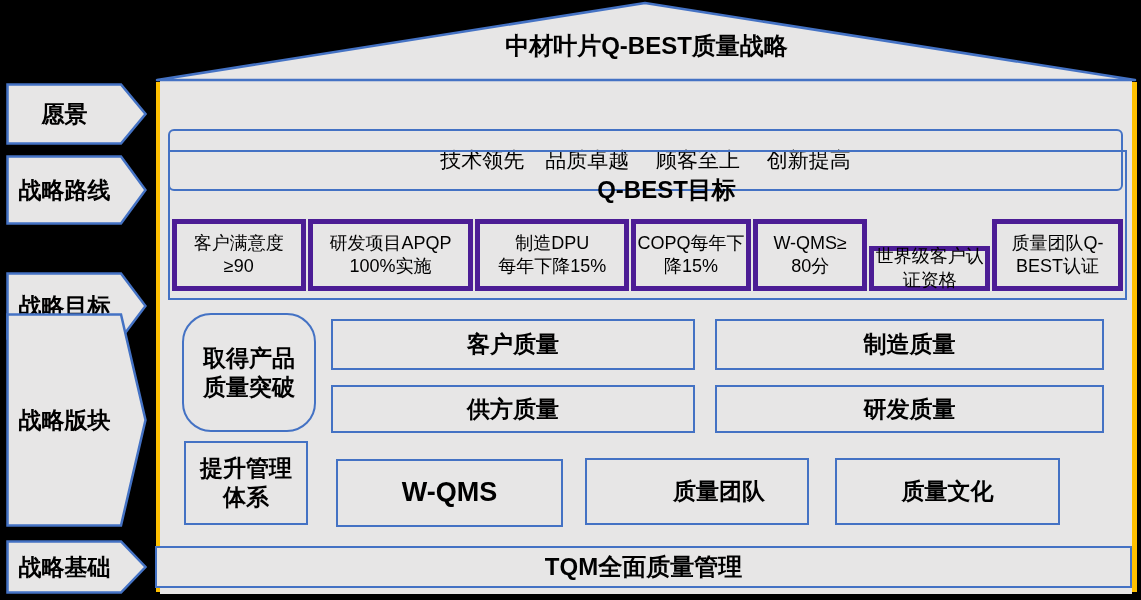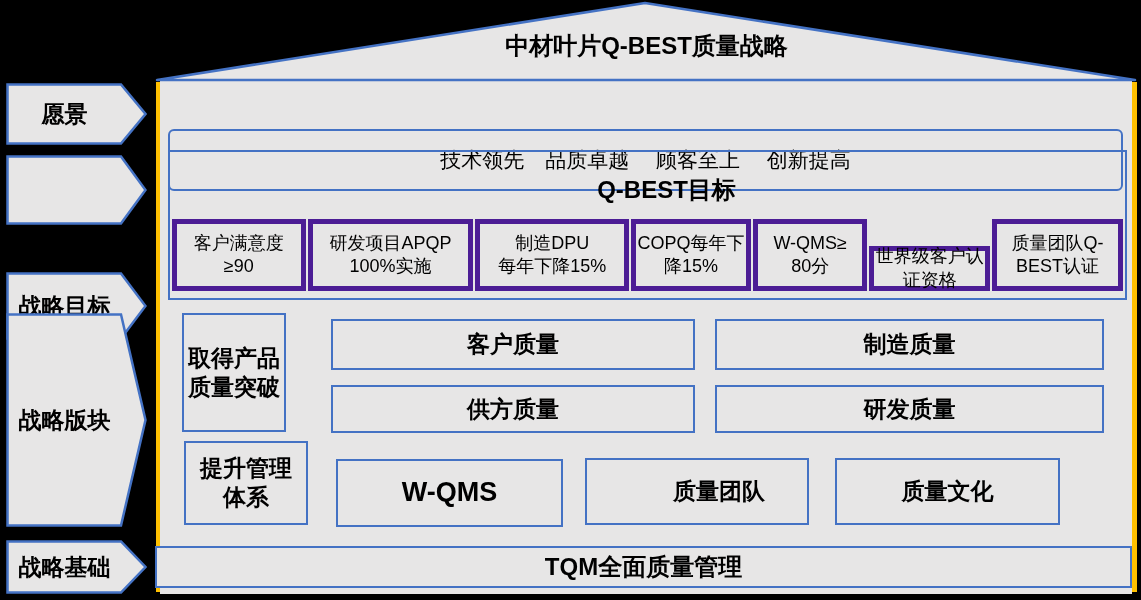--- a/index.html
+++ b/index.html
@@ -31,21 +31,21 @@
   .goal{border:5px solid #4c1d95;background:#e7e6e6;display:flex;
     align-items:center;justify-content:center;text-align:center;
     font-size:18px;line-height:1.3;box-sizing:border-box;}
   .g1{flex:135;} .g2{flex:170;} .g3{flex:157;} .g4{flex:120;}
   .g5{flex:114;} .g6{flex:121;margin-top:27px;} .g7{flex:132;}
   
   .block{border:2px solid #4472c4;background:#e7e6e6;display:flex;
     align-items:center;justify-content:center;text-align:center;
     font-weight:bold;font-size:23px;line-height:1.25;}
   .pre{white-space:pre-line;}
-  .b-breakthrough{left:182px;top:313px;width:104px;height:119px;}
+  .b-breakthrough{left:182px;top:313px;width:134px;height:119px;border-radius:29px;}
   .b-customer{left:331px;top:319px;width:364px;height:51px;}
   .b-manufacturing{left:715px;top:319px;width:389px;height:51px;}
   .b-supplier{left:331px;top:385px;width:364px;height:48px;}
   .b-rnd{left:715px;top:385px;width:389px;height:48px;}
   .b-system{left:184px;top:441px;width:124px;height:84px;}
   .b-wqms{left:336px;top:459px;width:227px;height:68px;font-size:27px;}
   .b-team{left:585px;top:458px;width:224px;height:67px;padding-left:44px;}
   .b-culture{left:835px;top:458px;width:225px;height:67px;}
   
   .foundation{left:155px;top:546px;width:977px;height:42px;background:#e7e6e6;
@@ -122,20 +122,21 @@
   <div class="abs arrow a1">
     <svg width="141" height="62">
       <polygon points="1.5,1.5 115,1.5 139.5,31 115,60.5 1.5,60.5" fill="#e7e6e6" stroke="#4472c4" stroke-width="2.5"></polygon>
     </svg>
     <span class="lbl">愿景</span>
   </div>
   <div class="abs arrow a2">
     <svg width="141" height="70">
       <polygon points="1.5,1.5 115,1.5 139.5,35 115,68.5 1.5,68.5" fill="#e7e6e6" stroke="#4472c4" stroke-width="2.5"></polygon>
     </svg>
+    <span class="lbl">战略路线</span>
   </div>
   <div class="abs arrow a3">
     <svg width="141" height="68">
       <polygon points="1.5,1.5 115,1.5 139.5,34 115,66.5 1.5,66.5" fill="#e7e6e6" stroke="#4472c4" stroke-width="2.5"></polygon>
     </svg>
     <span class="lbl">战略目标</span>
   </div>
   <div class="abs arrow a4">
     <svg width="141" height="214">
       <polygon points="1.5,1.5 115,1.5 139.5,107 115,212.5 1.5,212.5" fill="#e7e6e6" stroke="#4472c4" stroke-width="2.5"></polygon>

